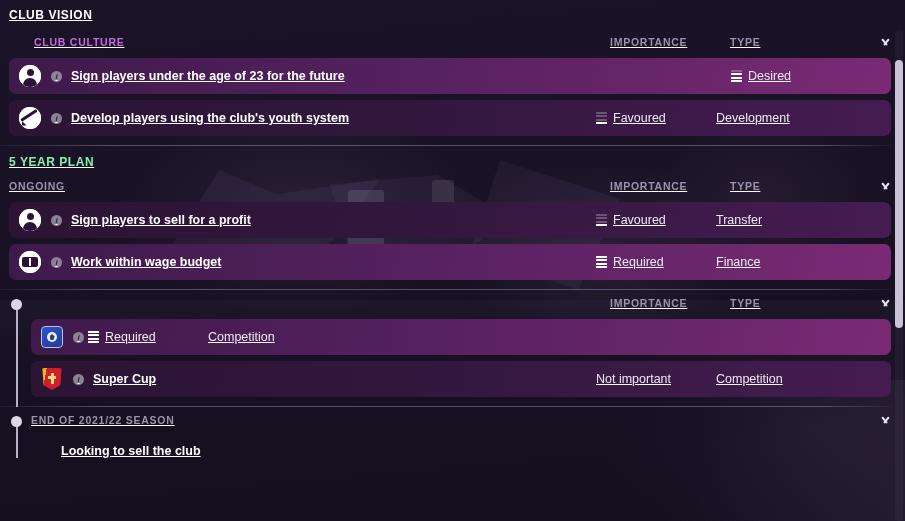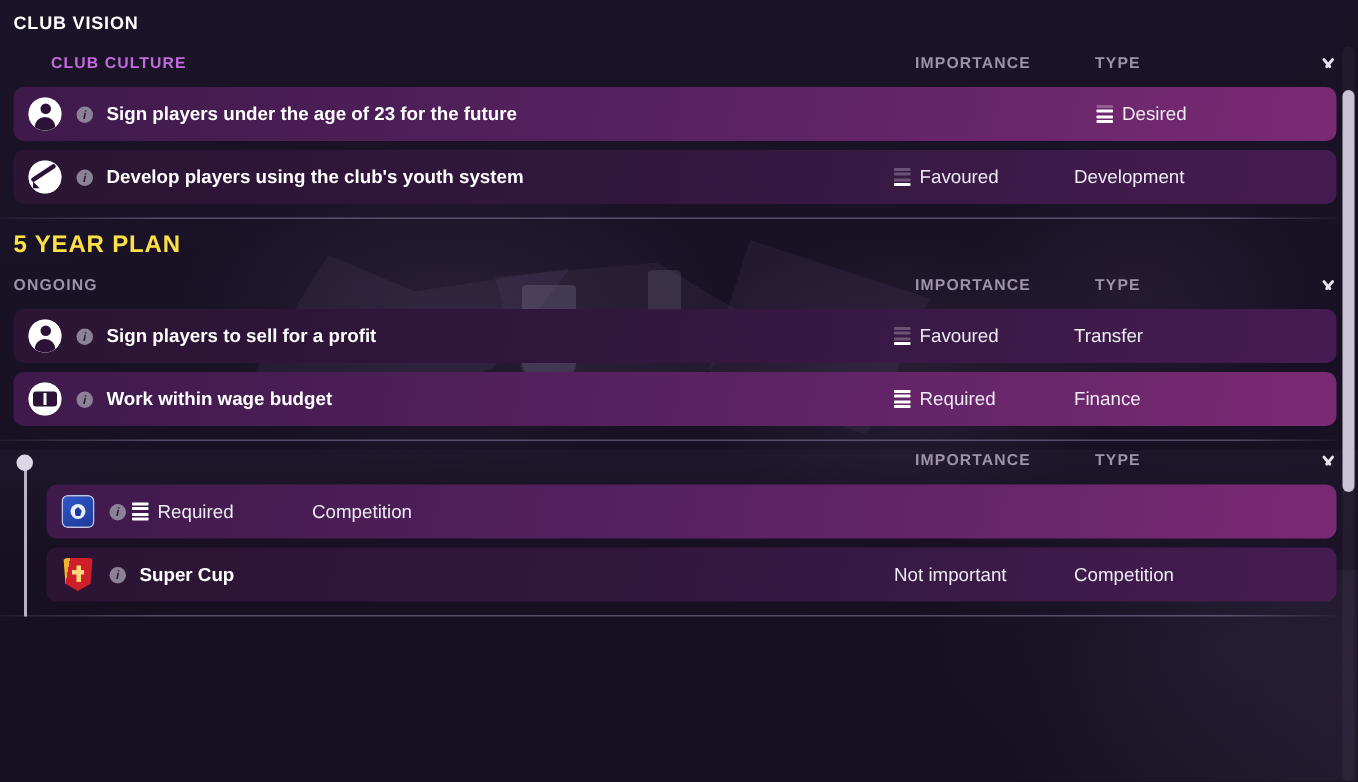--- a/index.html
+++ b/index.html
@@ -47,37 +47,37 @@
   #backdrop .shelf {
     position: absolute; left: 0; top: 300px; width: 905px; height: 70px;
     background: linear-gradient(180deg, rgba(90,78,115,0.09), rgba(0,0,0,0));
   }
   #backdrop .glow {
     position: absolute; left: 600px; top: 380px; width: 305px; height: 141px;
     background: linear-gradient(115deg, rgba(0,0,0,0) 35%, rgba(150,120,170,0.10) 100%);
   }
 
   
-  #page { position: relative; width: 905px; height: 427px; }
+  #page { position: relative; width: 905px; height: 427px; text-decoration: underline; }
 
   .title-bar {
     height: 29px;
     padding: 8px 0 0 9px;
     font-size: 12px;
     font-weight: bold;
     letter-spacing: 0.55px;
     color: #ffffff;
   }
 
   .section-title {
     padding: 9px 0 4px 9px;
-    font-size: 16px;
+    font-size: 12px;
     font-weight: bold;
     letter-spacing: 0.55px;
-    color: #fde047;
+    color: #86efac;
   }
 
   
   .col-head {
     position: relative;
     display: flex;
     align-items: center;
     height: 26px;
     font-size: 10.5px;
     font-weight: bold;
@@ -459,17 +459,33 @@
         </div>
         <div class="cell-typ">Competition</div>
         <div class="cell-end"></div>
       </div>
 
     </div>
 
     <div class="divider"></div>
   </div>
 
+  <div class="timeline">
+    <div class="timeline-rail"></div>
+    <div class="tl-dot"></div>
+
+    <div class="col-head tl-head">
+      <div class="label">END OF 2021/22 SEASON</div>
+      <div class="sp"></div>
+      <div class="imp"></div>
+      <div class="typ"></div>
+      <div class="chev">
+          <span class="chev-glyph"></span>
+        </div>
+    </div>
+
+    <div class="tl-plain">Looking to sell the club</div>
+  </div>
 
   <div class="scrollbar-track"></div>
   <div class="scrollbar-thumb"></div>
 
 </div>
 
 </body></html>

